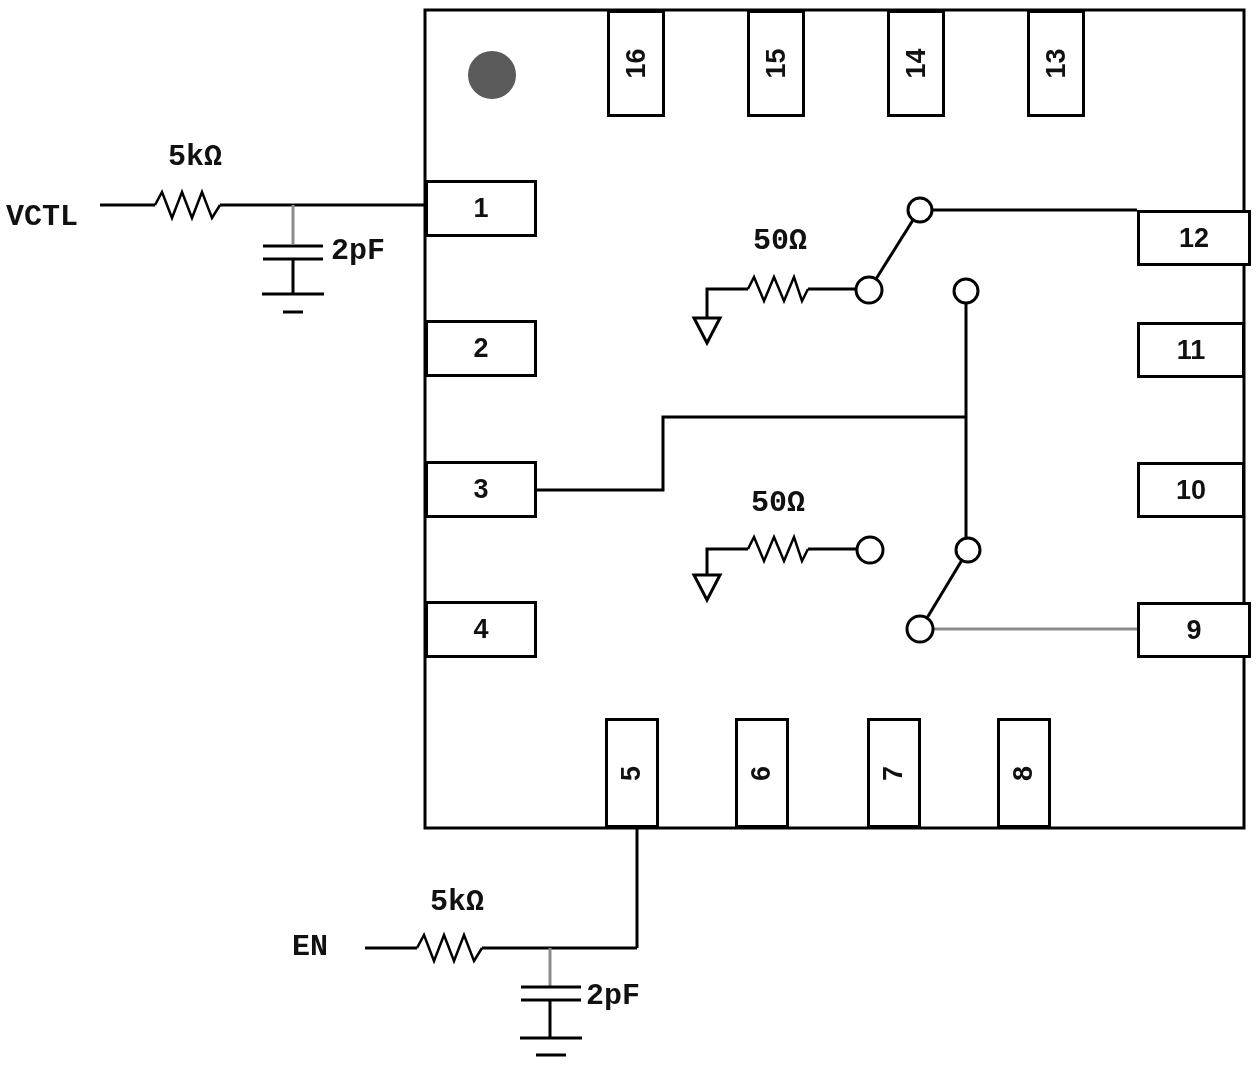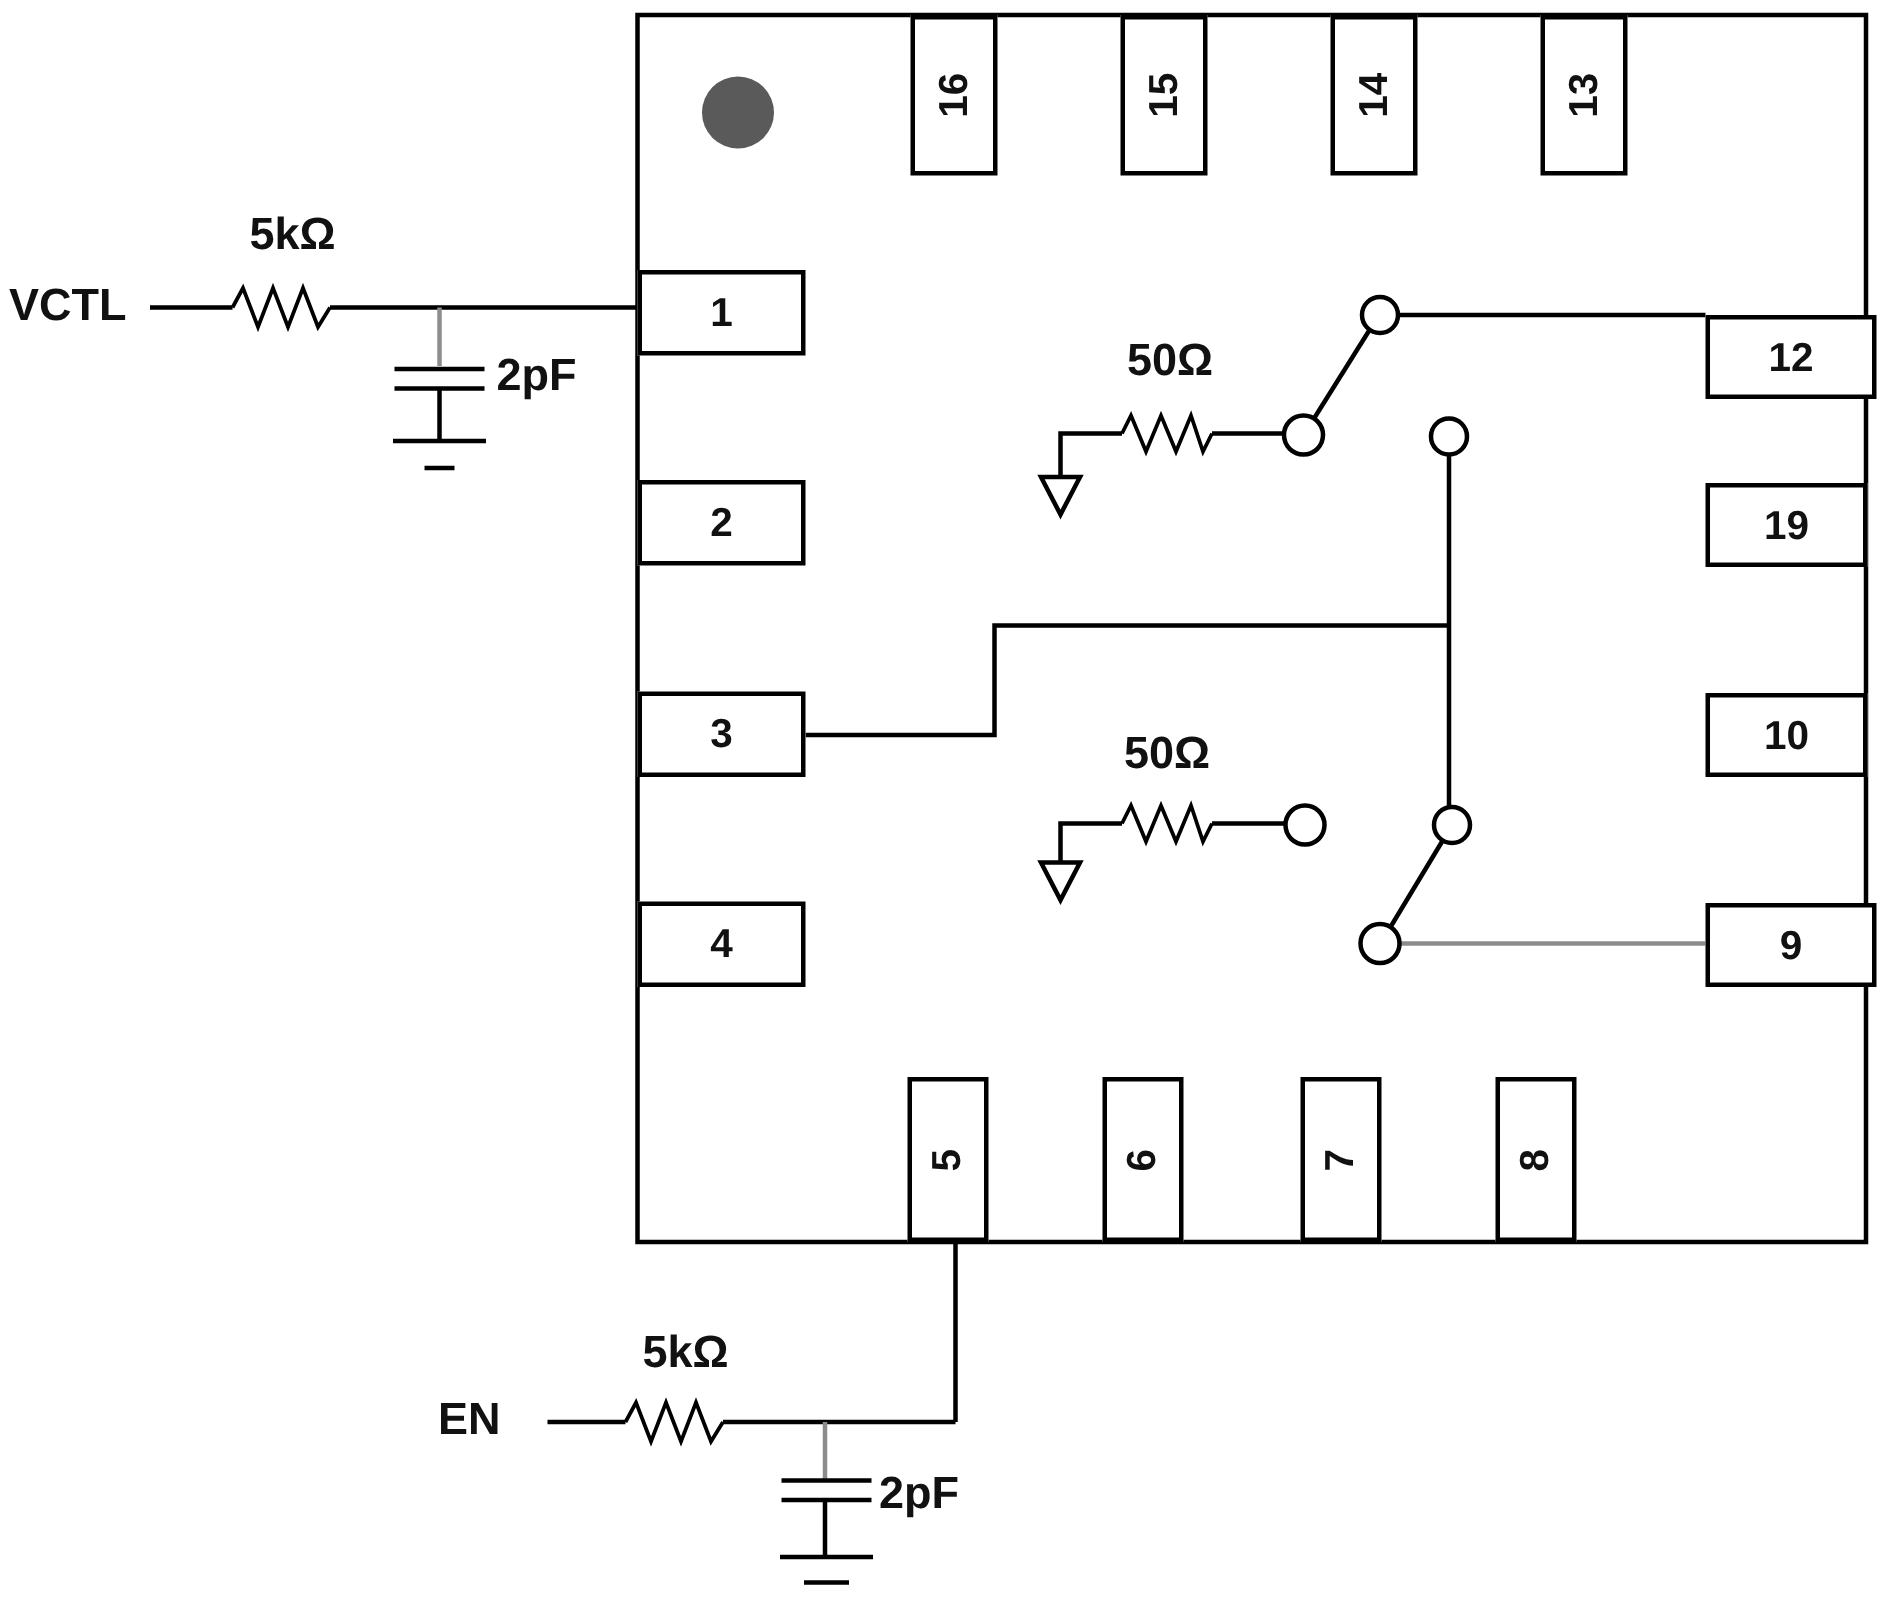--- a/index.html
+++ b/index.html
@@ -20,20 +20,21 @@
     background:#ffffff;border:3px solid #000000;
     box-sizing:border-box;
     display:flex;align-items:center;justify-content:center;
     font-weight:bold;font-size:27px;color:#111111;
   }
   .pin-box.vert span{transform:rotate(-90deg);display:block;}
   .lbl{
     position:absolute;z-index:3;
     font-weight:bold;color:#111111;font-size:30px;
     white-space:nowrap;
+    font-family:Liberation Mono, monospace;
   }
   .lbl.ctr{text-align:center;}
 </style>
 </head>
 <body>
 
 <div id="canvas">
 
   <svg id="schematic-svg" width="1256" height="1073" viewBox="0 0 1256 1073">
 
@@ -86,21 +87,21 @@
       <span>3</span>
     </div>
   <div class="pin-box" style="left:425px;top:601px;width:112px;height:57px;">
       <span>4</span>
     </div>
 
   <div class="pin-box" style="left:1137px;top:182px;width:114px;height:56px;margin-top:28px;">
       <span>12</span>
     </div>
   <div class="pin-box" style="left:1137px;top:322px;width:108px;height:56px;">
-      <span>19</span>
+      <span>11</span>
     </div>
   <div class="pin-box" style="left:1137px;top:462px;width:108px;height:56px;">
       <span>10</span>
     </div>
   <div class="pin-box" style="left:1137px;top:602px;width:114px;height:56px;">
       <span>9</span>
     </div>
 
   <div class="pin-box vert" style="left:607px;top:10px;width:58px;height:107px;">
       <span>16</span>
@@ -121,21 +122,21 @@
   <div class="pin-box vert" style="left:735px;top:718px;width:54px;height:110px;">
       <span>6</span>
     </div>
   <div class="pin-box vert" style="left:867px;top:718px;width:54px;height:110px;">
       <span>7</span>
     </div>
   <div class="pin-box vert" style="left:997px;top:718px;width:54px;height:110px;">
       <span>8</span>
     </div>
 
-  <div class="lbl" style="left:6px;top:187px;">VCTL</div>
+  <div class="lbl" style="left:6px;top:200px;">VCTL</div>
   <div class="lbl ctr" style="left:150px;top:140px;width:90px;">5kΩ</div>
   <div class="lbl" style="left:331px;top:234px;">2pF</div>
 
   <div class="lbl" style="left:292px;top:930px;">EN</div>
   <div class="lbl ctr" style="left:412px;top:885px;width:90px;">5kΩ</div>
   <div class="lbl" style="left:586px;top:979px;">2pF</div>
 
   <div class="lbl ctr" style="left:735px;top:224px;width:90px;">50Ω</div>
   <div class="lbl ctr" style="left:733px;top:486px;width:90px;">50Ω</div>
 

